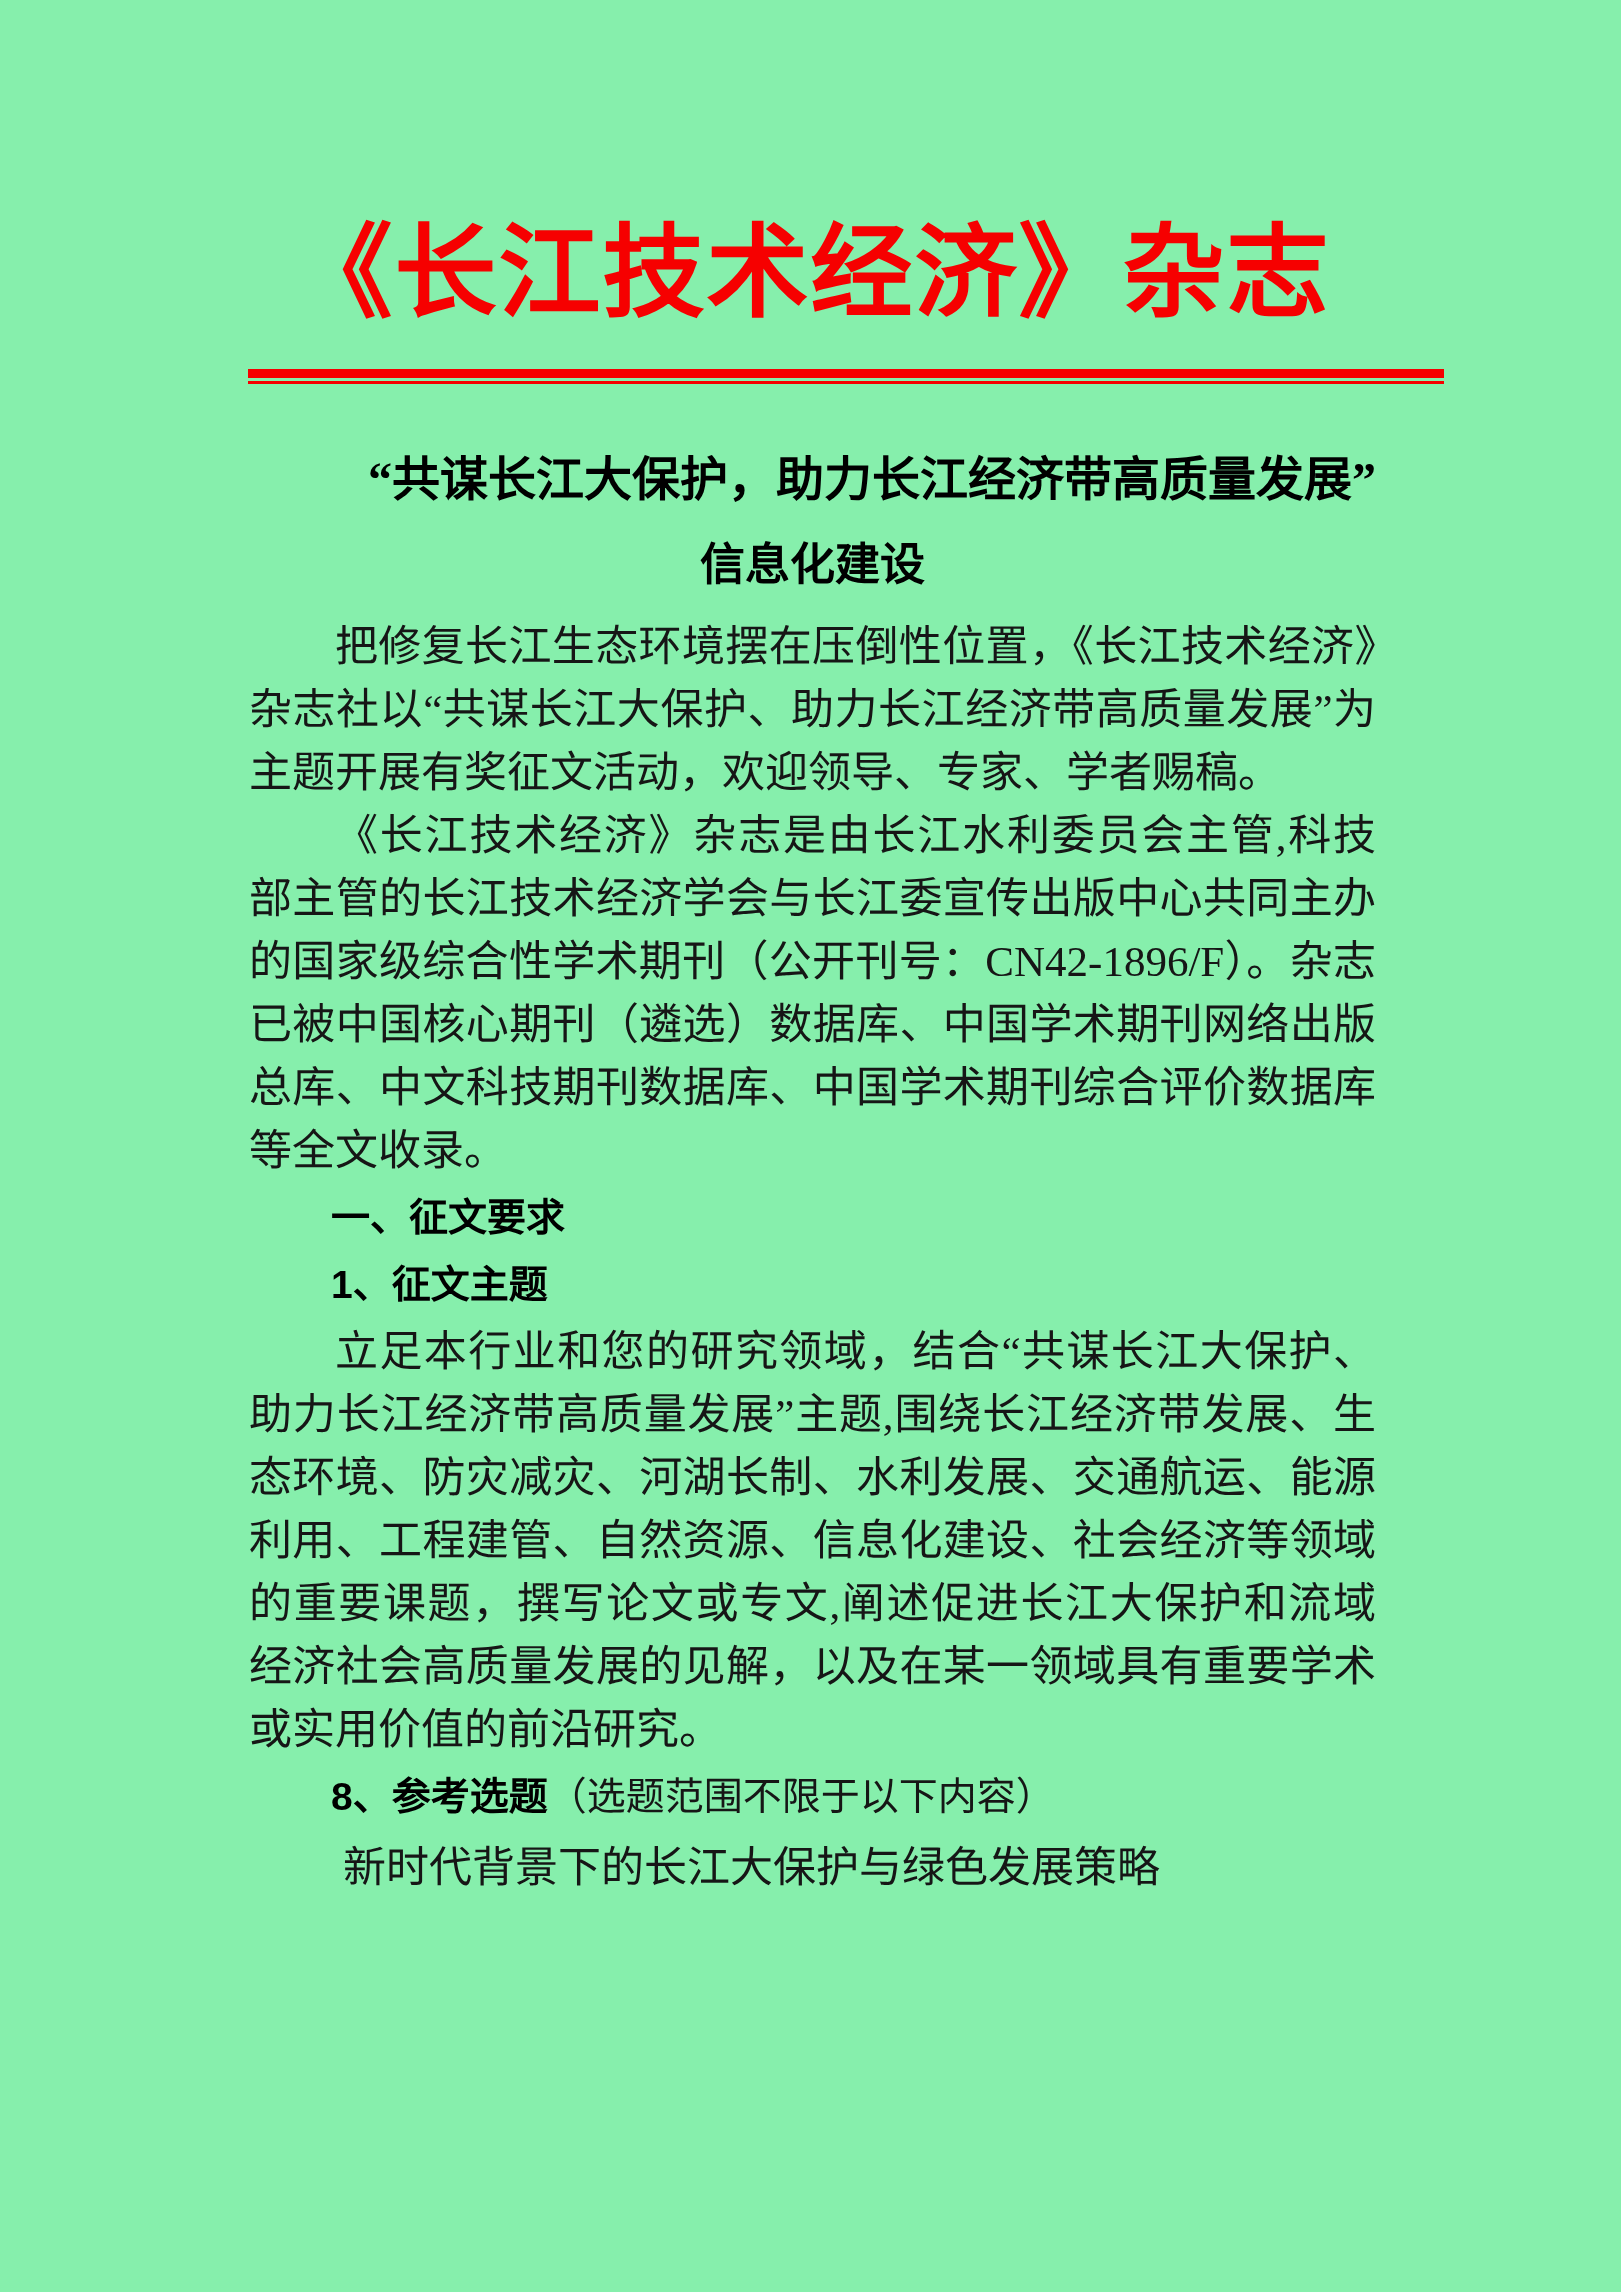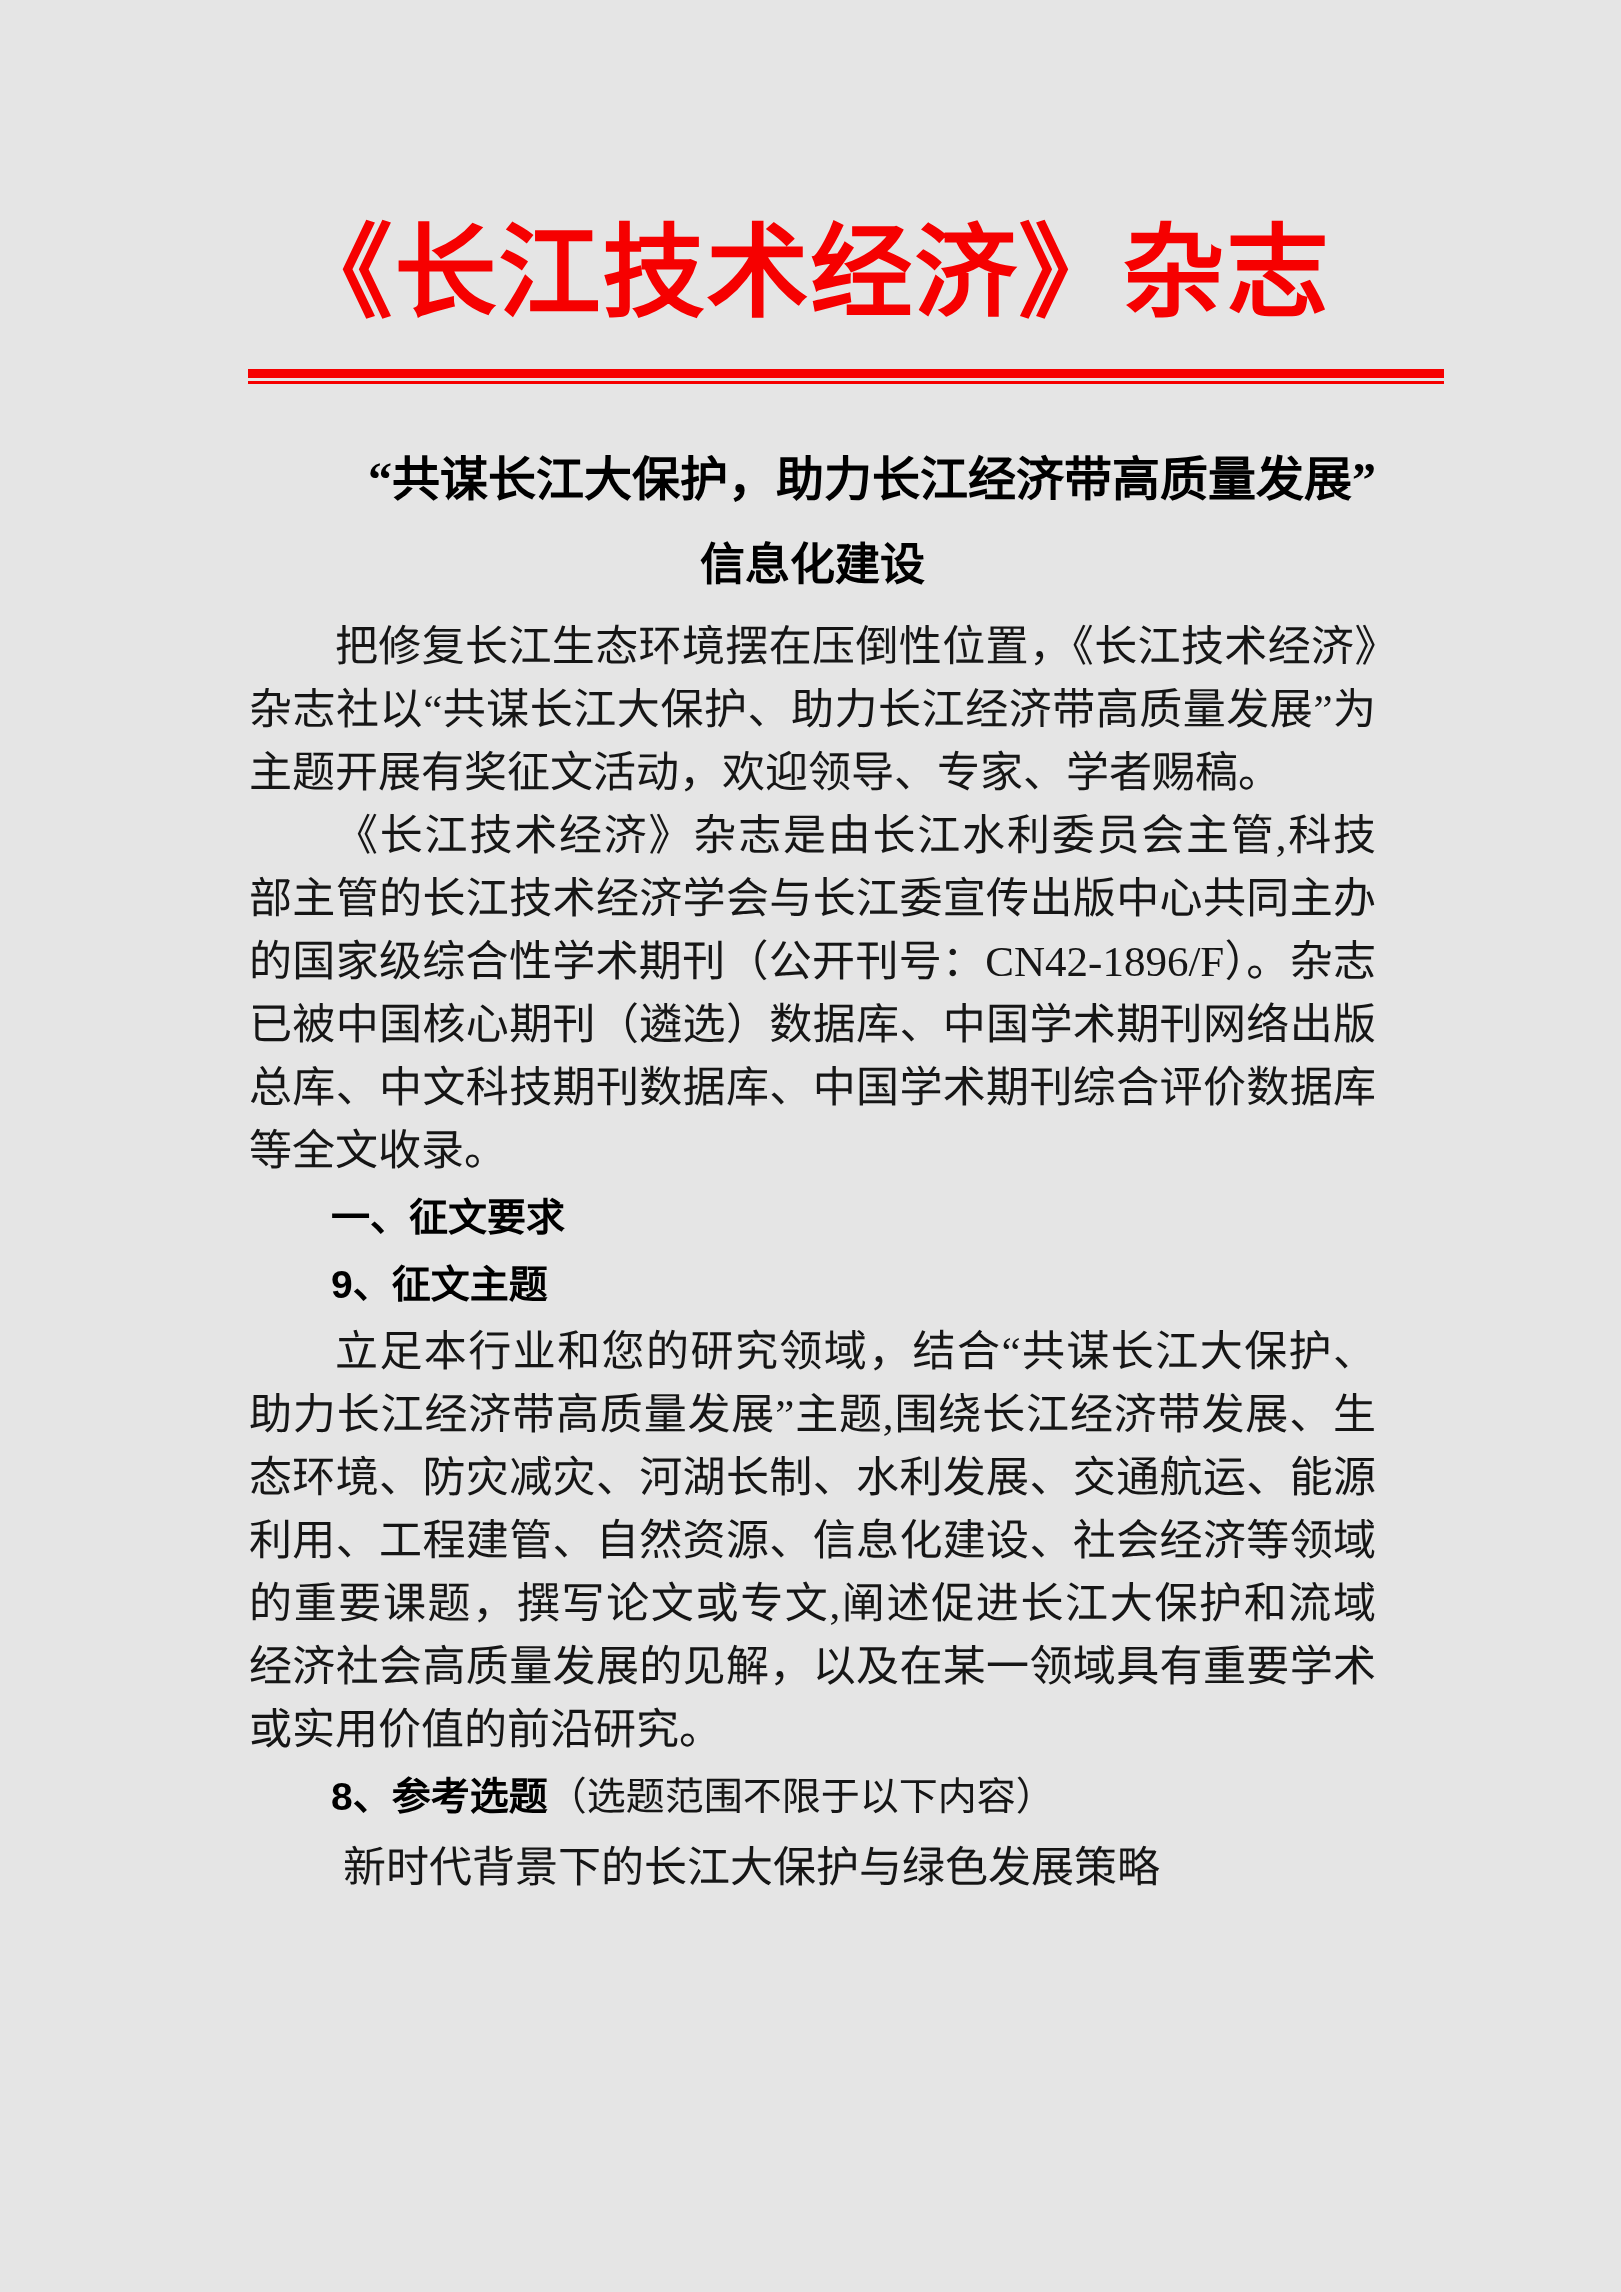--- a/index.html
+++ b/index.html
@@ -4,21 +4,21 @@
 <style>
   html, body {
     margin: 0;
     padding: 0;
     background: #ffffff;
   }
   .page {
     position: relative;
     width: 1621px;
     height: 2293px;
-    background: #e5e5e5;
+    background: #86efac;
     overflow: hidden;
     color: #1a1a1a;
     font-family: "Liberation Serif", "DejaVu Serif", serif;
   }
   
   .masthead-title {
     margin: 0;
     padding-top: 214px;
     text-align: center;
     font-family: "Liberation Serif", "DejaVu Serif", serif;
@@ -106,21 +106,21 @@
 
     <div class="body-blocks">
 
 
       <p class="para">把修复长江生态环境摆在压倒性位置，《长江技术经济》杂志社以“共谋长江大保护、助力长江经济带高质量发展”为主题开展有奖征文活动，欢迎领导、专家、学者赐稿。</p>
 
       <p class="para">《长江技术经济》杂志是由长江水利委员会主管,科技部主管的长江技术经济学会与长江委宣传出版中心共同主办的国家级综合性学术期刊（公开刊号：CN42-1896/F）。杂志已被中国核心期刊（遴选）数据库、中国学术期刊网络出版总库、中文科技期刊数据库、中国学术期刊综合评价数据库等全文收录。</p>
 
       <h4 class="sec-heading">一、征文要求</h4>
 
-      <h5 class="sub-heading">9、征文主题</h5>
+      <h5 class="sub-heading">1、征文主题</h5>
 
       <p class="para">立足本行业和您的研究领域，结合“共谋长江大保护、助力长江经济带高质量发展”主题,围绕长江经济带发展、生态环境、防灾减灾、河湖长制、水利发展、交通航运、能源利用、工程建管、自然资源、信息化建设、社会经济等领域的重要课题，撰写论文或专文,阐述促进长江大保护和流域经济社会高质量发展的见解，以及在某一领域具有重要学术或实用价值的前沿研究。</p>
 
       <h5 class="sub-heading"><span>8、参考选题</span><span class="sub-heading-note">（选题范围不限于以下内容）</span></h5>
 
       <p class="topic-item">新时代背景下的长江大保护与绿色发展策略</p>
 
     </div>
   </main>
 </div>

